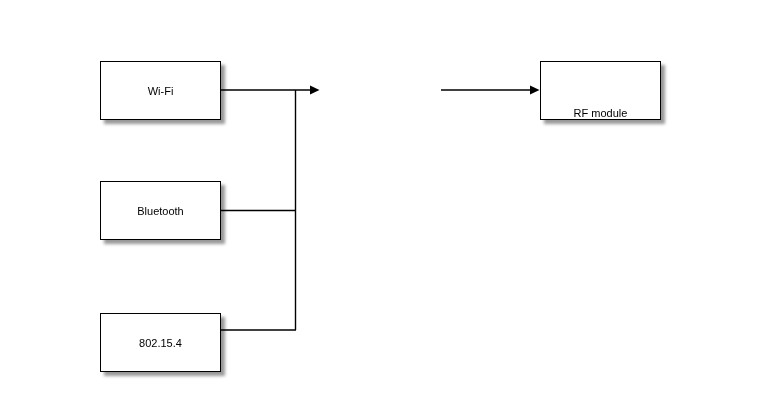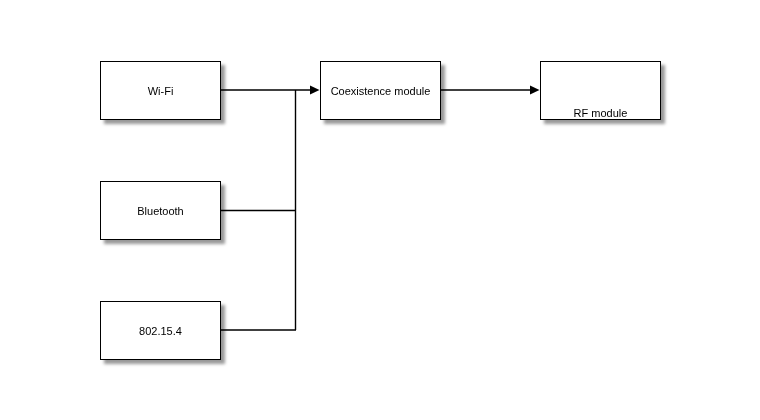--- a/index.html
+++ b/index.html
@@ -33,21 +33,21 @@
     box-shadow: 4px 4px 3px rgba(0, 0, 0, 0.40);
     display: flex;
     align-items: center;
     justify-content: center;
     font-size: 11px;
     color: #000000;
     white-space: nowrap;
   }
   .block-wifi        { left: 100px; top: 61px;  }
   .block-bluetooth   { left: 100px; top: 181px; justify-content: center; }
-  .block-zigbee      { left: 100px; top: 301px; }
+  .block-zigbee      { left: 100px; top: 313px; }
   .block-coexistence { left: 320px; top: 61px;  }
   .block-rf          { left: 540px; top: 61px; align-items: flex-end;  }
 </style>
 </head>
 <body>
 
 <div class="canvas">
 
   <svg class="wires" viewBox="0 0 760 420" xmlns="http://www.w3.org/2000/svg">
 
@@ -69,21 +69,18 @@
   </div>
 
   <div class="block block-bluetooth">
     <span>Bluetooth</span>
   </div>
 
   <div class="block block-zigbee">
     <span>802.15.4</span>
   </div>
 
-  <div class="block block-coexistence">
-    <span>Coexistence module</span>
-  </div>
 
   <div class="block block-rf">
     <span>RF module</span>
   </div>
 
 </div>
 
 </body></html>

